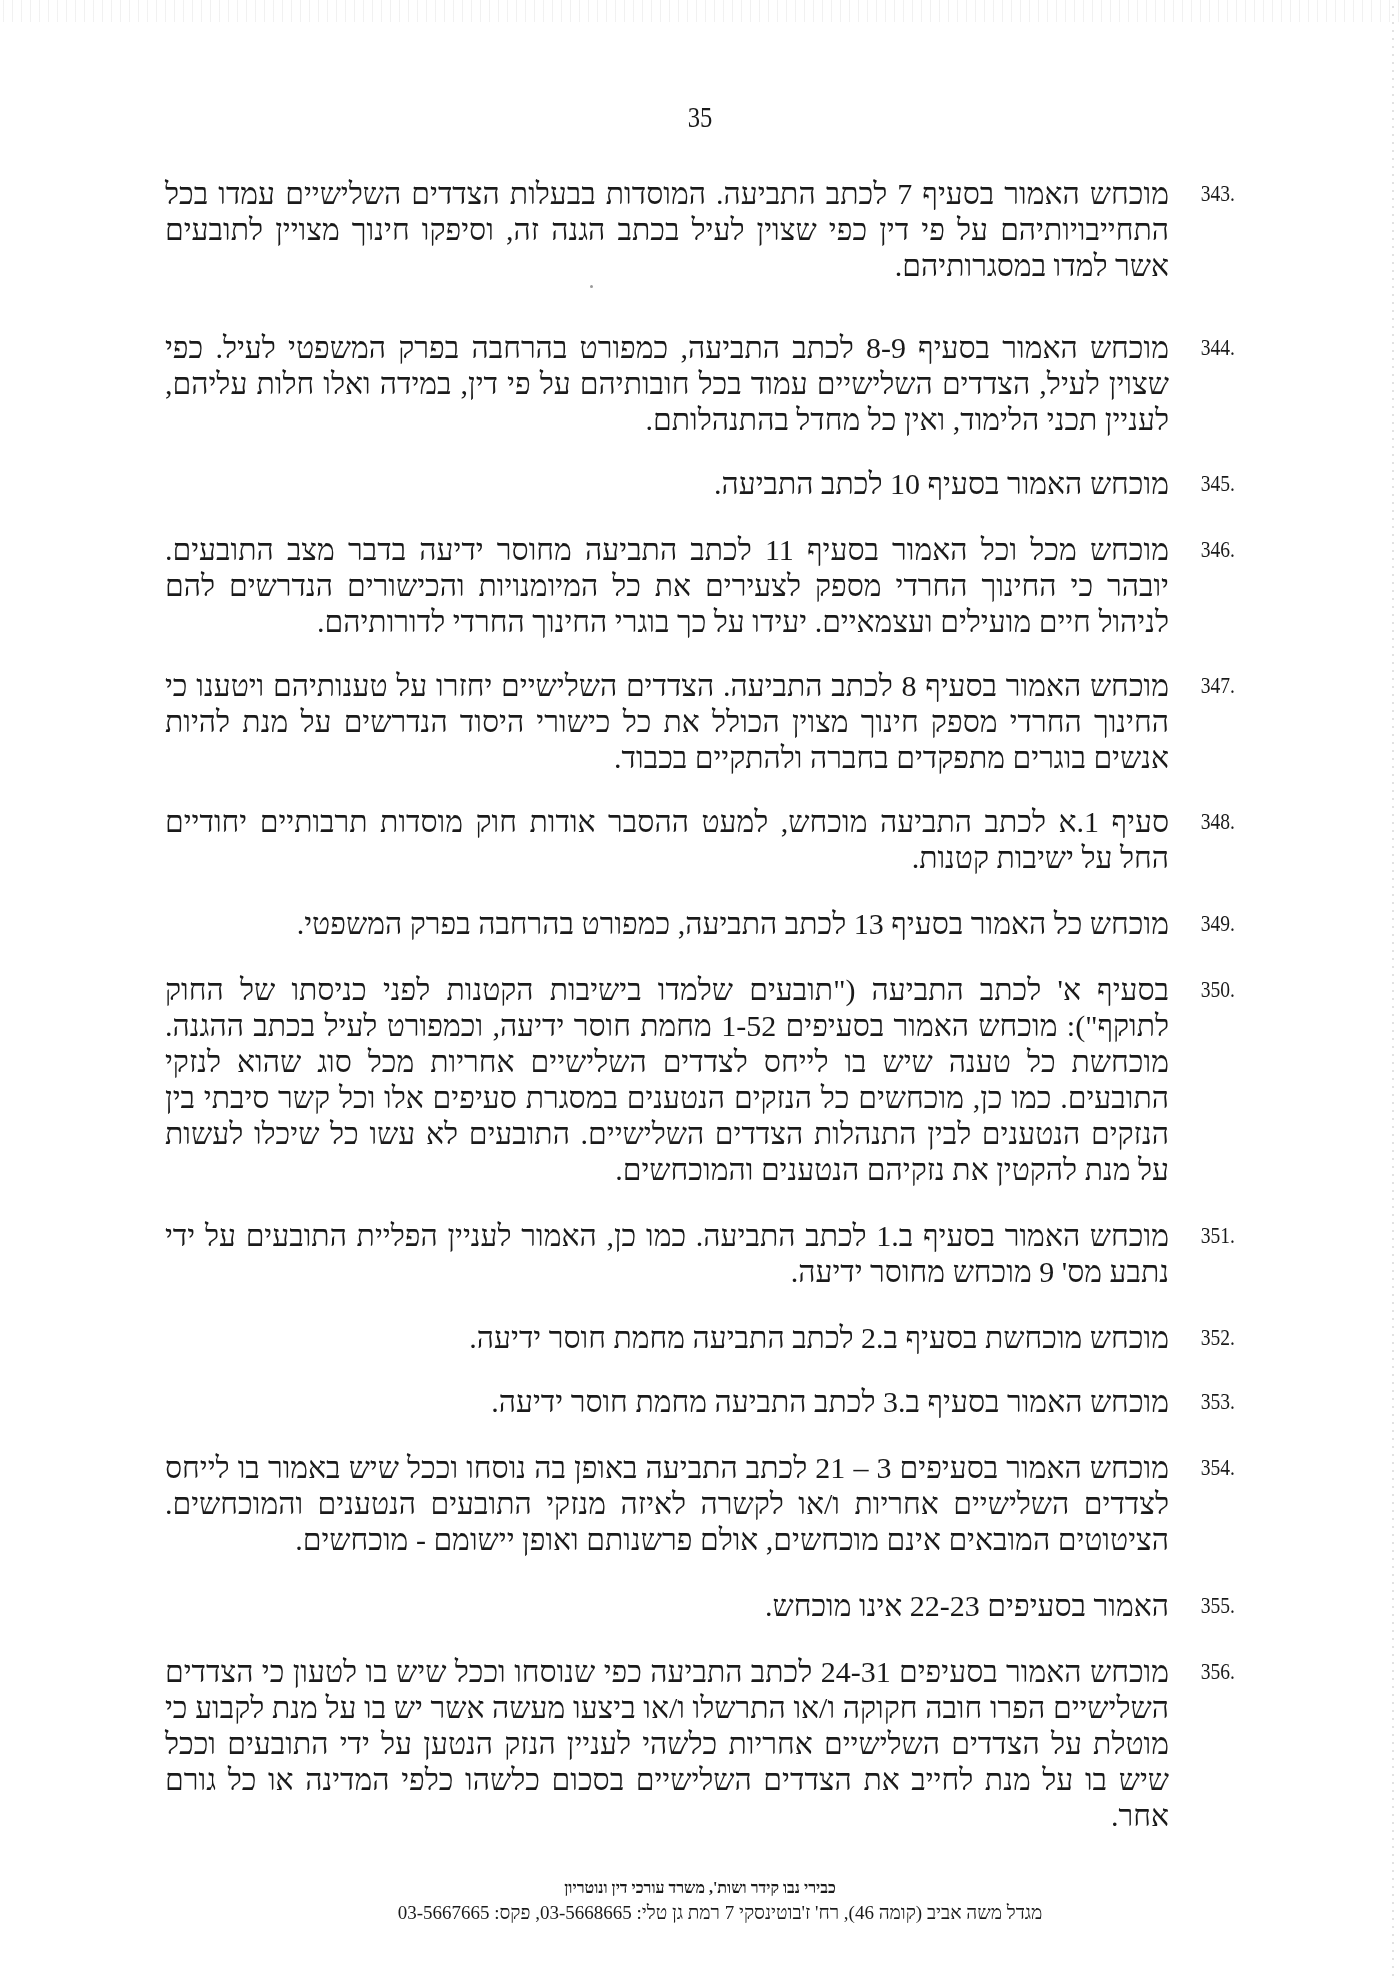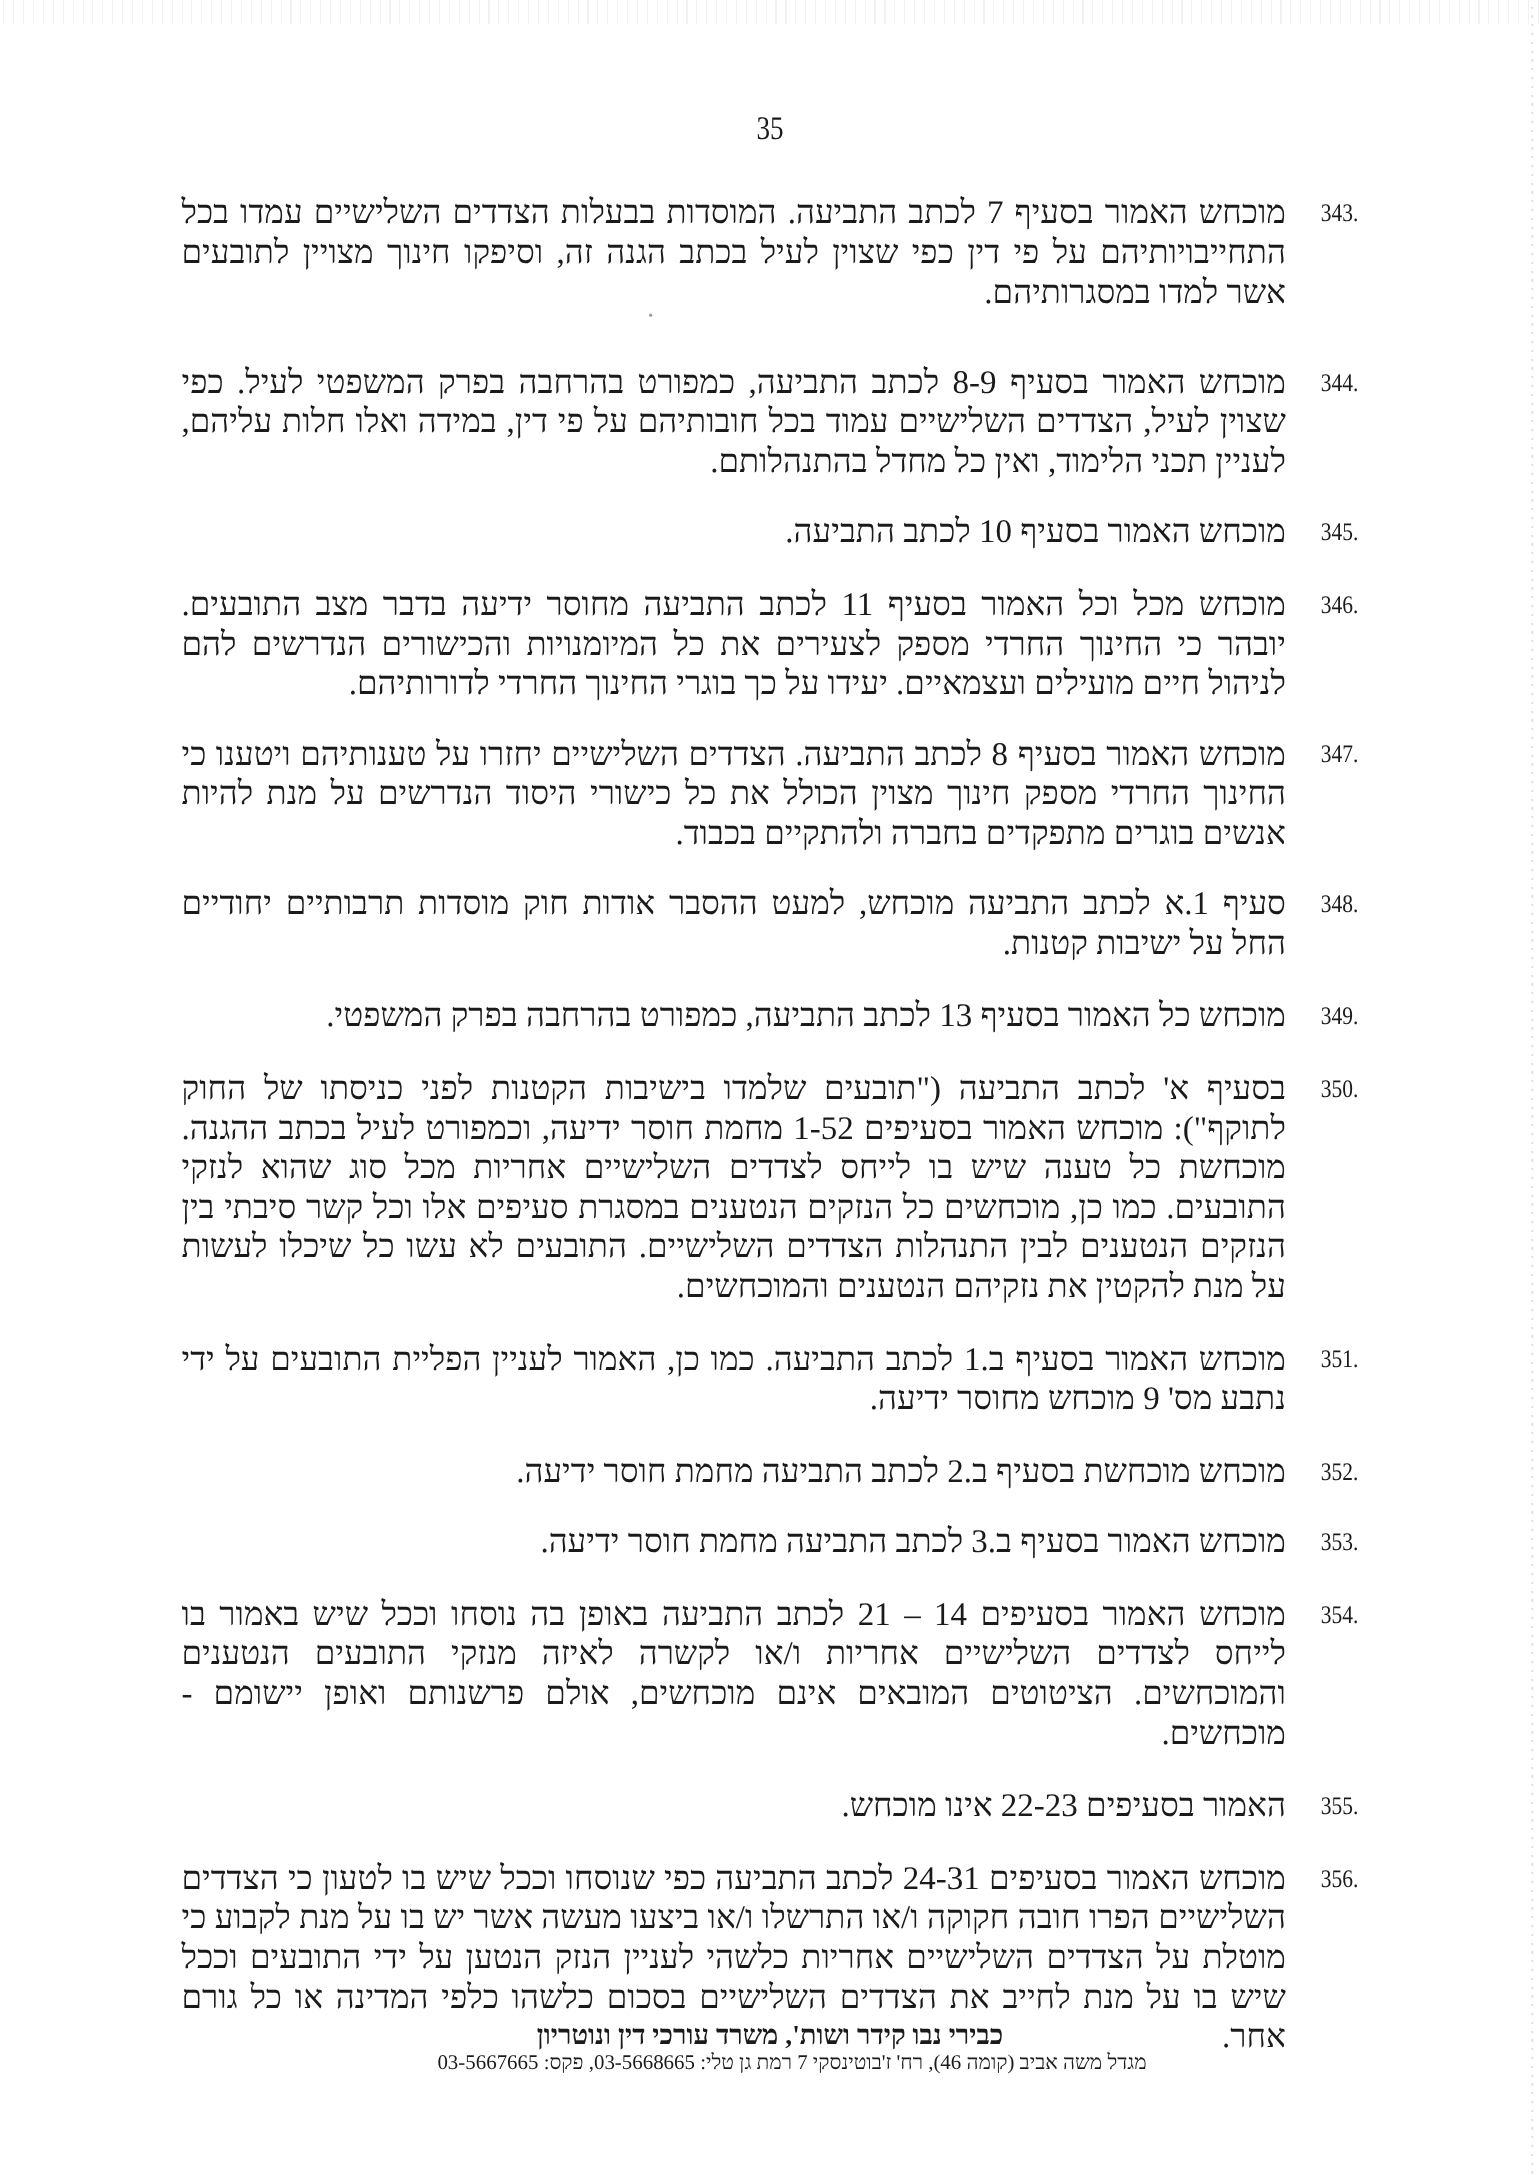--- a/index.html
+++ b/index.html
@@ -75,23 +75,24 @@
     .gap-lg { height: 60px; }
     .footer {
       position: absolute;
       top: 1838px;
       left: 0;
       width: 1400px;
       text-align: center;
       direction: rtl;
     }
     .footer-firm {
-      font-size: 25px;
+      font-size: 16px;
       font-weight: bold;
       line-height: 26px;
+      margin-top: 37px;
     }
     .footer-address {
       font-size: 19px;
       line-height: 24px;
       padding-left: 40px;
     }
     .speck {
       position: absolute;
       width: 3px; height: 3px;
       background: #9a9a9a;
@@ -170,21 +171,21 @@
   <div class="gap-lg" style="height:28px;"></div>
 
   <div class="para">
     <span class="para-num">353.</span>
     <span class="para-text">מוכחש האמור בסעיף ב.3 לכתב התביעה מחמת חוסר ידיעה.</span>
   </div>
   <div class="gap-lg" style="height:30px;"></div>
 
   <div class="para">
     <span class="para-num">354.</span>
-    <span class="para-text">מוכחש האמור בסעיפים 14 – 21 לכתב התביעה באופן בה נוסחו וככל שיש באמור בו לייחס לצדדים השלישיים אחריות ו/או לקשרה לאיזה מנזקי התובעים הנטענים והמוכחשים. הציטוטים המובאים אינם מוכחשים, אולם פרשנותם ואופן יישומם - מוכחשים.</span>
+    <span class="para-text">מוכחש האמור בסעיפים 3 – 21 לכתב התביעה באופן בה נוסחו וככל שיש באמור בו לייחס לצדדים השלישיים אחריות ו/או לקשרה לאיזה מנזקי התובעים הנטענים והמוכחשים. הציטוטים המובאים אינם מוכחשים, אולם פרשנותם ואופן יישומם - מוכחשים.</span>
   </div>
   <div class="gap-lg" style="height:30px;"></div>
 
   <div class="para">
     <span class="para-num">355.</span>
     <span class="para-text">האמור בסעיפים 22-23 אינו מוכחש.</span>
   </div>
   <div class="gap-lg" style="height:30px;"></div>
 
   <div class="para">

